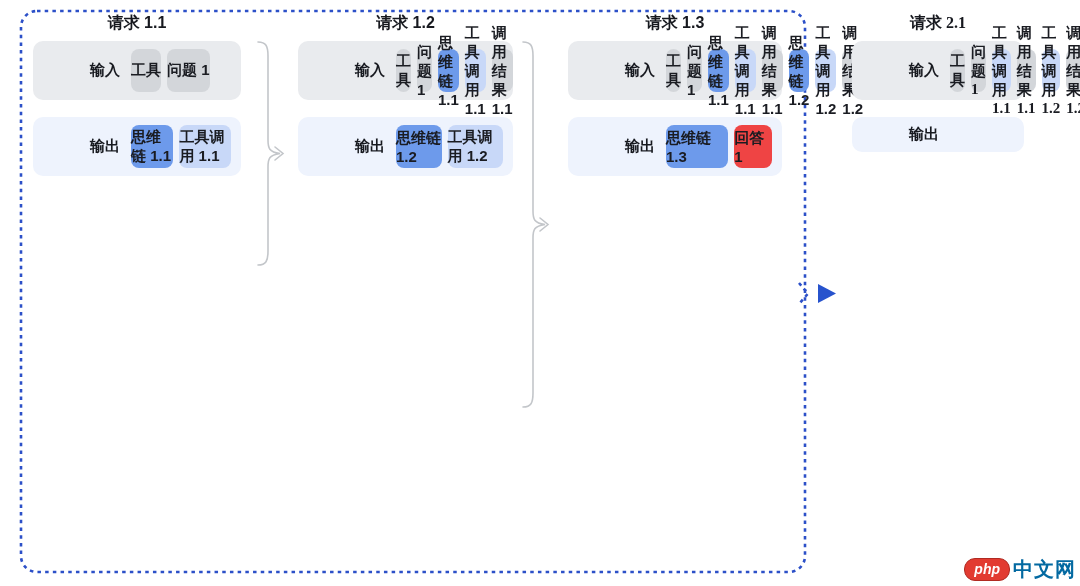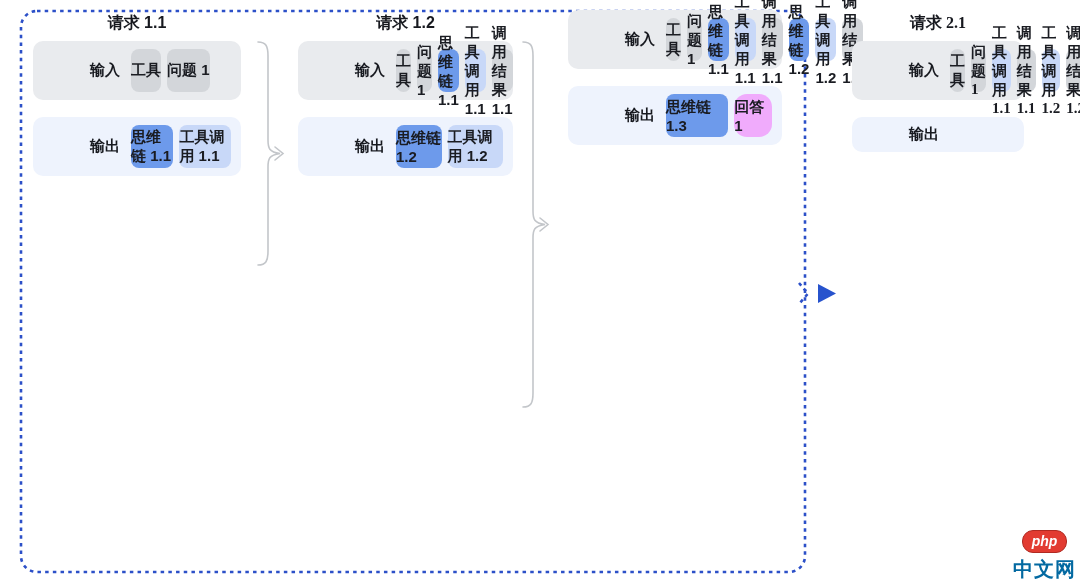--- a/index.html
+++ b/index.html
@@ -24,21 +24,21 @@
   }
   .boxes{flex:1;display:flex;flex-direction:row;gap:6px;min-width:0;}
   .box{
     height:43px;border-radius:8px;
     display:flex;align-items:center;justify-content:center;
     font-size:15px;font-weight:bold;color:#1a1c22;
   }
   .output-group{margin-top:17px;}
   #watermark{
     position:absolute;right:4px;bottom:3px;
-    display:flex;align-items:center;gap:3px;flex-direction:column;
+    display:flex;align-items:center;gap:3px;
   }
   #wm-php{
     background:#e23b31;color:#ffffff;
     font-weight:bold;font-style:italic;font-size:14px;
     border-radius:11px;padding:2px 9px 3px 9px;
     border:1px solid #b02a22;
   }
   #wm-cn{
     font-size:20px;font-weight:bold;color:#0369a1;letter-spacing:1px;
     text-shadow:-1px -1px 0 #fff,1px -1px 0 #fff,-1px 1px 0 #fff,1px 1px 0 #fff;
@@ -99,38 +99,39 @@
       </div>
       <div class="group output-group" style="background: rgb(238, 243, 253);">
         <div class="group-label" style="color: rgb(23, 25, 31);">输出</div>
         <div class="boxes">
           <div class="box" style="background: rgb(109, 154, 235);">思维链 1.2</div>
           <div class="box" style="background: rgb(200, 216, 248);">工具调用 1.2</div>
         </div>
       </div>
     </div>
     <div class="column" style="left: 568px; width: 214px;">
+      <div class="col-title" style="color: rgb(23, 25, 31);">请求 1.3</div>
       <div class="group input-group" style="background: rgb(233, 235, 238);">
         <div class="group-label" style="color: rgb(23, 25, 31);">输入</div>
         <div class="boxes">
           <div class="box" style="background: rgb(211, 214, 218);">工具</div>
           <div class="box" style="background: rgb(211, 214, 218);">问题 1</div>
           <div class="box" style="background: rgb(109, 154, 235);">思维链 1.1</div>
           <div class="box" style="background: rgb(200, 216, 248);">工具调用 1.1</div>
           <div class="box" style="background: rgb(211, 214, 218);">调用结果 1.1</div>
           <div class="box" style="background: rgb(109, 154, 235);">思维链 1.2</div>
           <div class="box" style="background: rgb(200, 216, 248);">工具调用 1.2</div>
           <div class="box" style="background: rgb(211, 214, 218);">调用结果 1.2</div>
         </div>
       </div>
       <div class="group output-group" style="background: rgb(238, 243, 253);">
         <div class="group-label" style="color: rgb(23, 25, 31);">输出</div>
         <div class="boxes">
           <div class="box" style="background: rgb(109, 154, 235);">思维链 1.3</div>
-          <div class="box" style="background: #f0abfc; border-radius: 13px;">回答 1</div>
+          <div class="box" style="background: #ef4444;">回答 1</div>
         </div>
       </div>
     </div>
     <div class="column" style="left: 852px; width: 172px; font-family: Liberation Serif, serif;">
       <div class="col-title" style="color: rgb(23, 25, 31);">请求 2.1</div>
       <div class="group input-group" style="background: rgb(233, 235, 238);">
         <div class="group-label" style="color: rgb(23, 25, 31);">输入</div>
         <div class="boxes">
           <div class="box" style="background: rgb(211, 214, 218);">工具</div>
           <div class="box" style="background: rgb(211, 214, 218);">问题 1</div>

